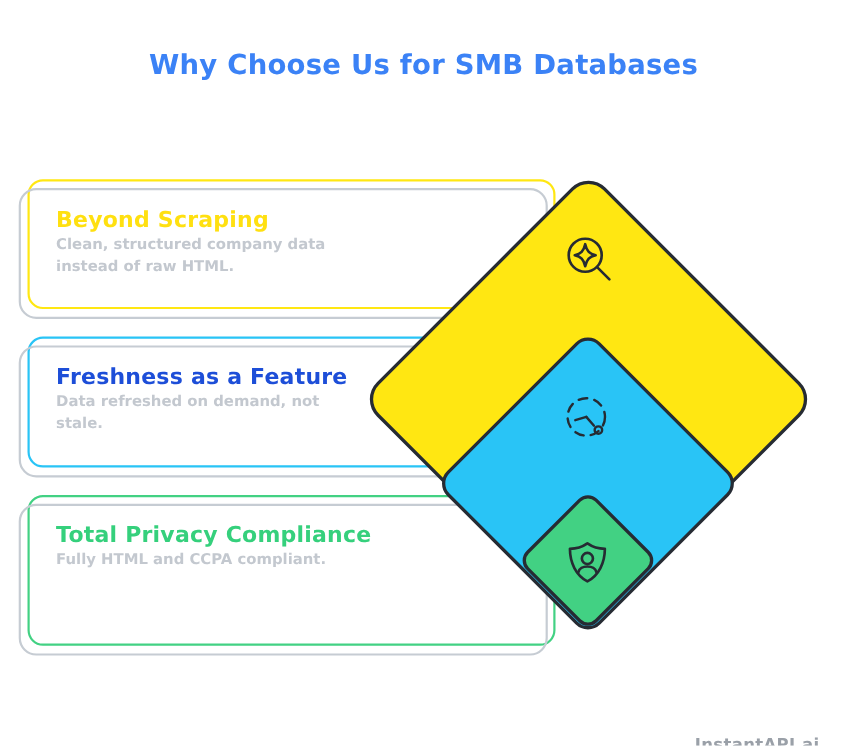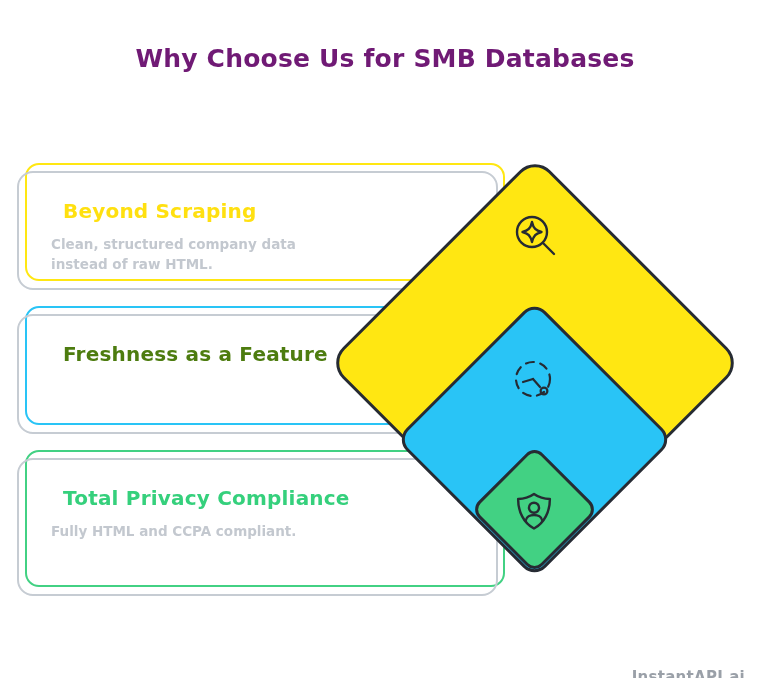--- a/index.html
+++ b/index.html
@@ -3,38 +3,38 @@
 <meta charset="utf-8">
 <style>
   html,body{margin:0;padding:0;background:#ffffff;}
   #canvas{
     position:relative;width:770px;height:678px;overflow:hidden;
     background:#ffffff;font-family:"DejaVu Sans","Liberation Sans",sans-serif;
   }
   
   .page-title{
     position:absolute;left:0;top:44px;width:770px;text-align:center;
-    font-size:25px;font-weight:800;color:#701a75;letter-spacing:.2px;margin:0;
+    font-size:25px;font-weight:800;color:#3b82f6;letter-spacing:.2px;margin:0;
   }
   
   .card{
     position:absolute;left:25px;width:480px;background:#ffffff;
     border:2.5px solid;border-radius:14px;box-sizing:border-box;z-index:1;
     padding:22px 24px 0 24px;
   }
   .card::before{ 
     content:"";position:absolute;inset:-2.5px;border:2px solid #c6ccd3;
     border-radius:16px;transform:translate(-8px,8px);z-index:-1;
   }
   .card-1{top:163px;height:118px;border-color:#ffe712;}
   .card-2{top:306px;height:119px;border-color:#29c4f6;}
   .card-3{top:450px;height:137px;border-color:#42d183;}
-  .card h2{margin:12px;font-size:20px;font-weight:800;letter-spacing:.2px;}
+  .card h2{margin:0;font-size:20px;font-weight:800;letter-spacing:.2px;}
   .card-1 h2{color:#ffe010;}
-  .card-2 h2{color:#4d7c0f;}
+  .card-2 h2{color:#1d4ed8;}
   .card-3 h2{color:#35d07c;}
   .card p{
     margin:2px 0 0 0;font-size:13.5px;line-height:1.45;color:#c3c8cf;
     max-width:262px;font-weight:600;
   }
   
   .diamond{
     position:absolute;box-sizing:border-box;border:3px solid #262b33;
     transform:rotate(45deg);
   }
@@ -68,20 +68,21 @@
 
   <h1 class="page-title">Why Choose Us for SMB Databases</h1>
 
   <div class="card card-1">
     <h2>Beyond Scraping</h2>
     <p>Clean, structured company data instead of raw HTML.</p>
   </div>
 
   <div class="card card-2">
     <h2>Freshness as a Feature</h2>
+    <p>Data refreshed on demand, not stale.</p>
   </div>
 
   <div class="card card-3">
     <h2>Total Privacy Compliance</h2>
     <p>Fully HTML and CCPA compliant.</p>
   </div>
 
   <div class="diamond diamond-yellow"></div>
   <div class="diamond diamond-blue"></div>
   <div class="diamond diamond-green"></div>

